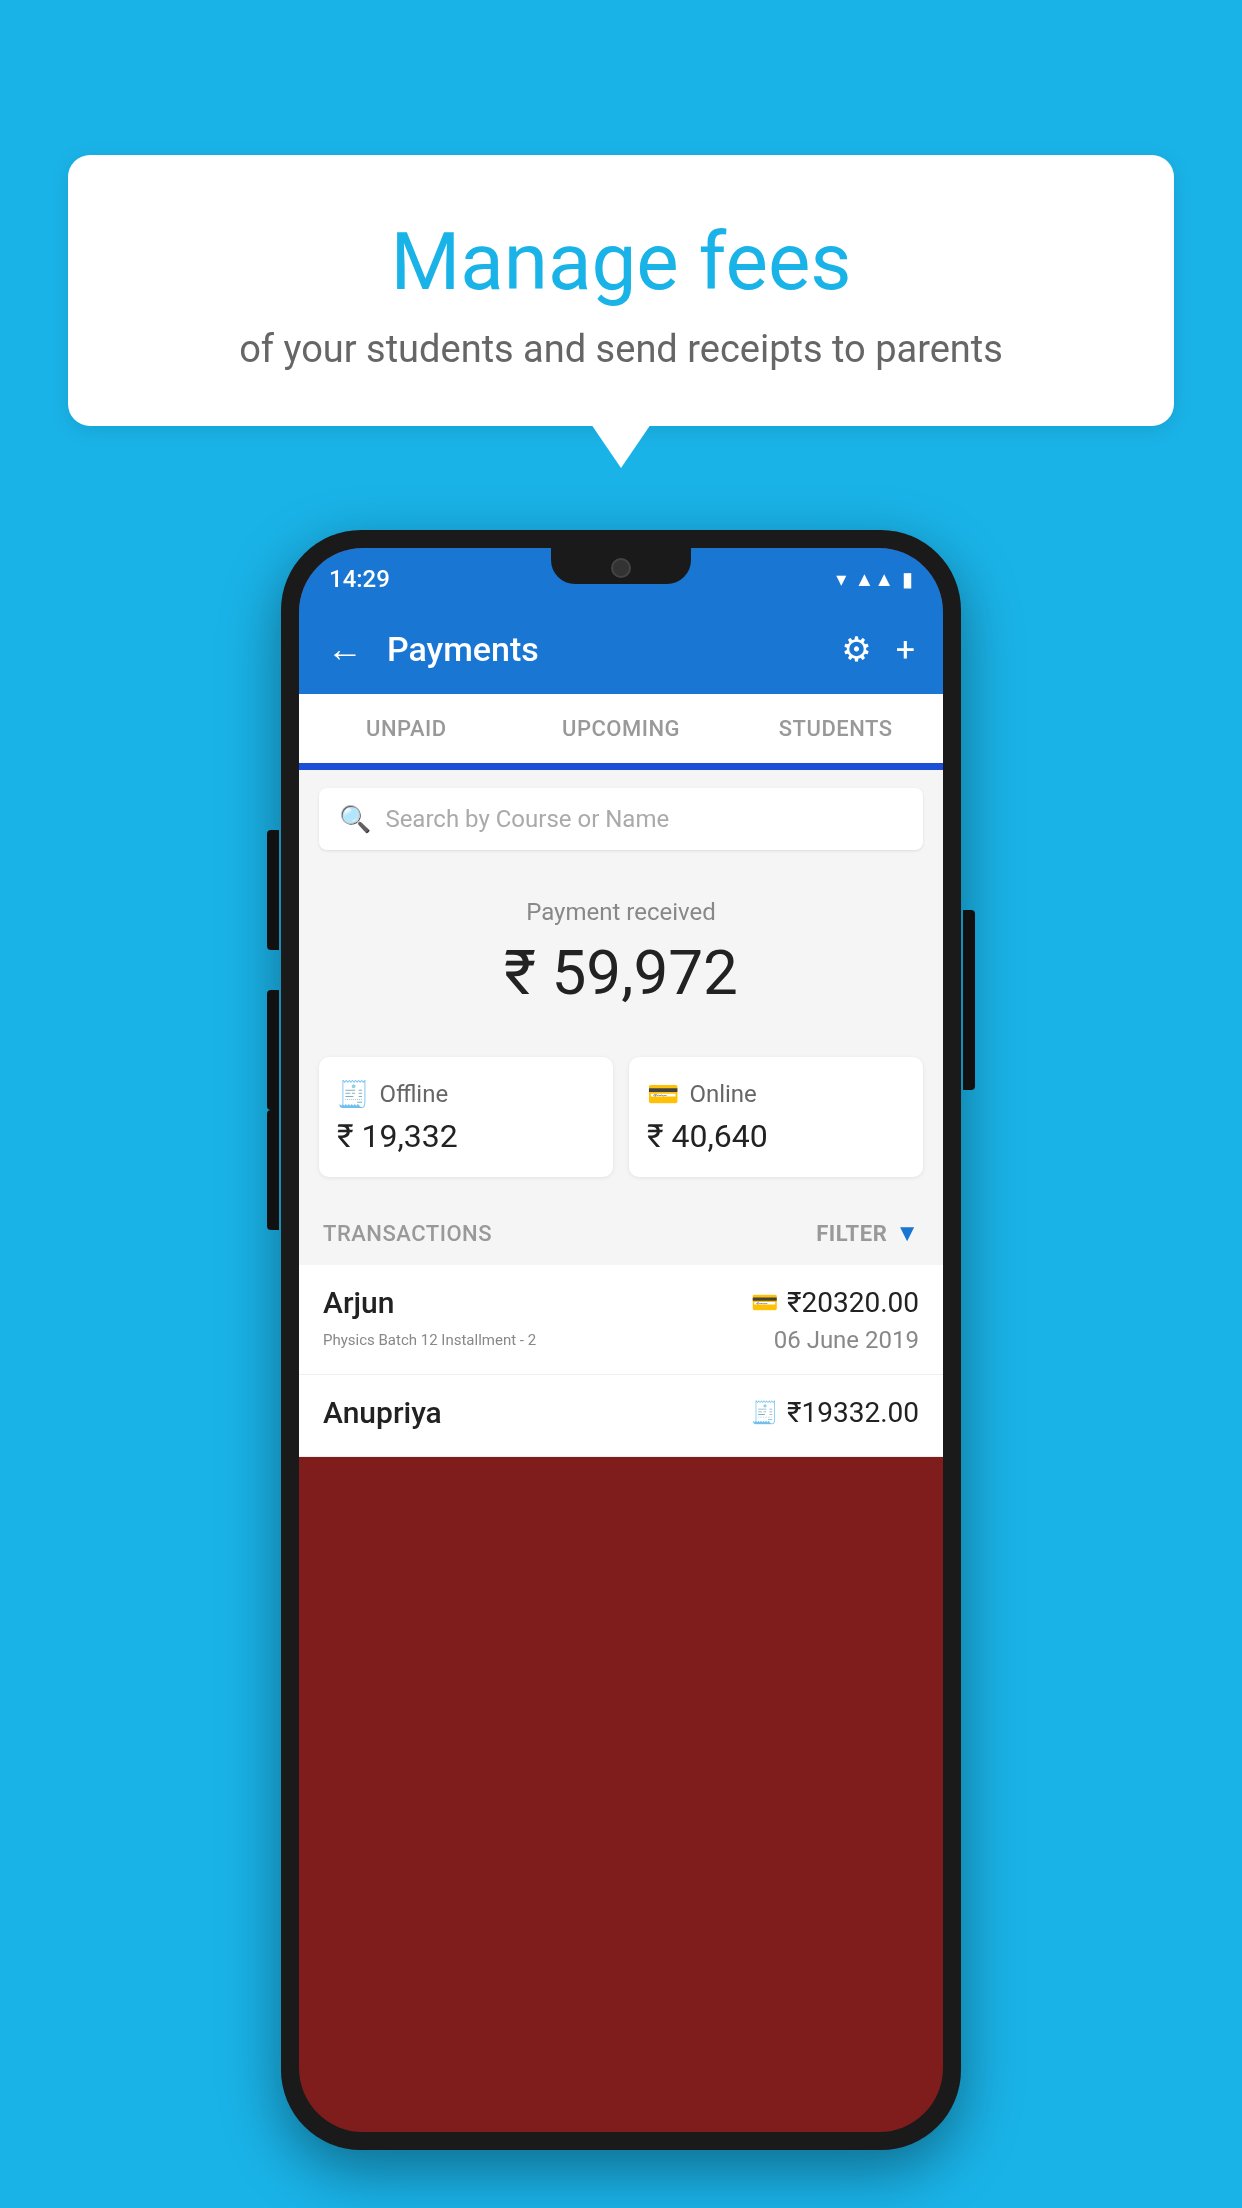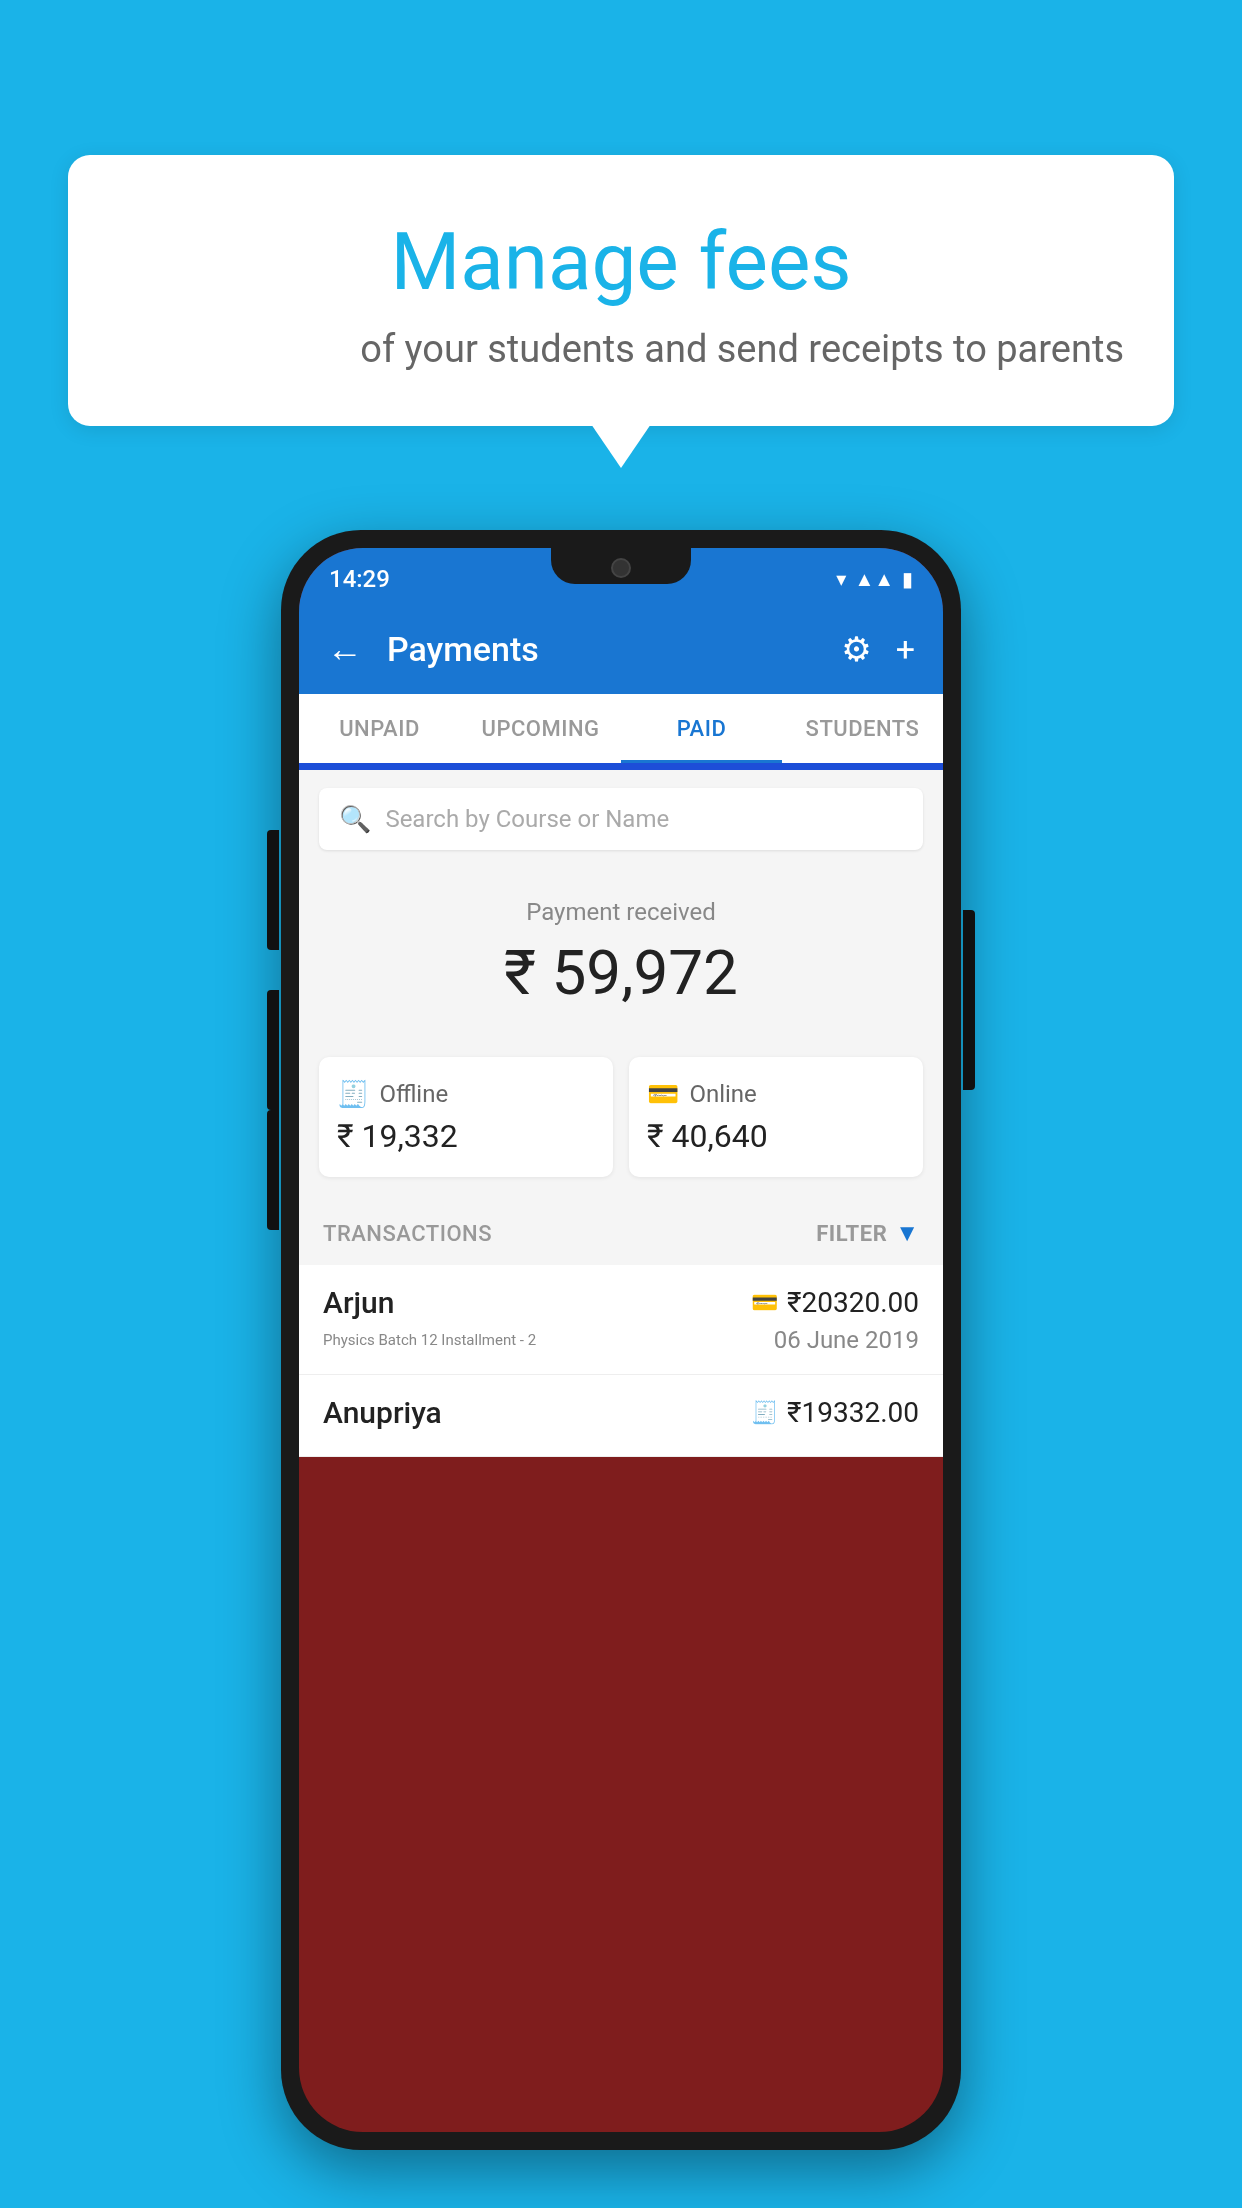--- a/index.html
+++ b/index.html
@@ -38,21 +38,20 @@
     .bubble-title {
       font-size: 80px;
       font-weight: 400;
       color: #1ab3e8;
       margin-bottom: 18px;
     }
     .bubble-subtitle {
       font-size: 38px;
       color: #666;
       font-weight: 400;
-      text-align: right;
     }
 
     
     .phone-wrapper {
       position: absolute;
       top: 530px;
       left: 50%;
       transform: translateX(-50%);
       width: 680px;
       height: 1620px;
@@ -398,21 +397,20 @@
         <span class="app-title">Payments</span>
         <div class="app-bar-actions">
           <span class="gear-icon">⚙</span>
           <span class="plus-icon">+</span>
         </div>
       </div>
 
       <div class="tabs">
         <div class="tab">UNPAID</div>
         <div class="tab">UPCOMING</div>
-        <div class="tab active">PAID</div>
         <div class="tab">STUDENTS</div>
       </div>
 
       <div class="search-container">
         <div class="search-bar">
           <span class="search-icon-wrap">🔍</span>
           <span class="search-placeholder">Search by Course or Name</span>
         </div>
       </div>
 

